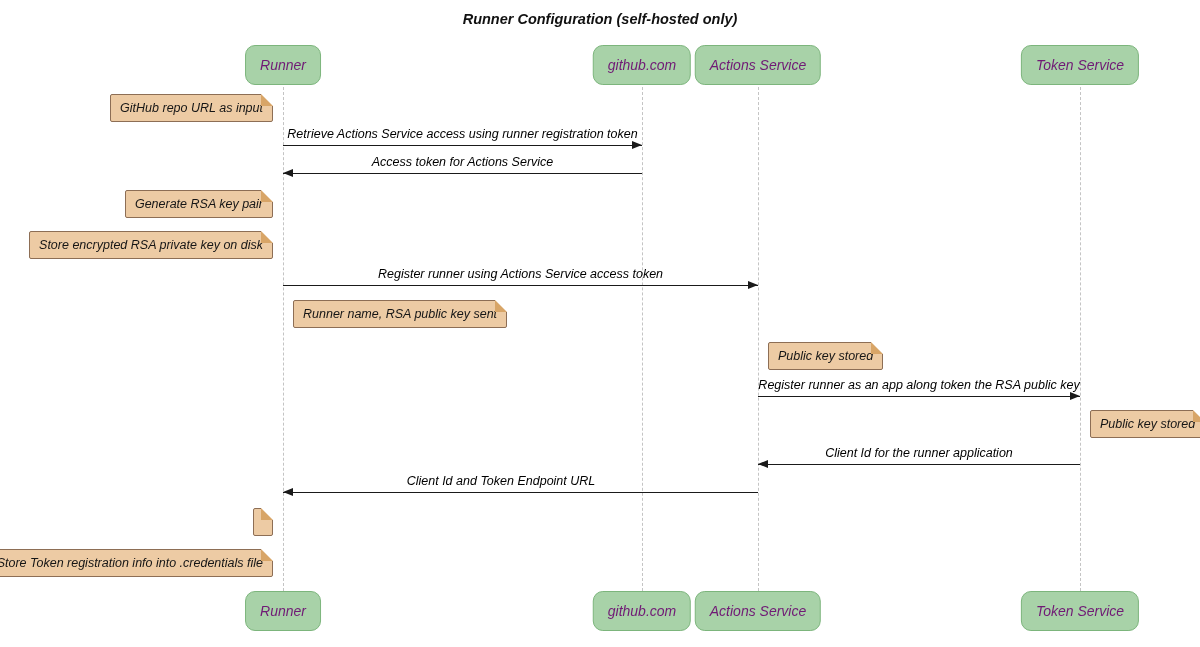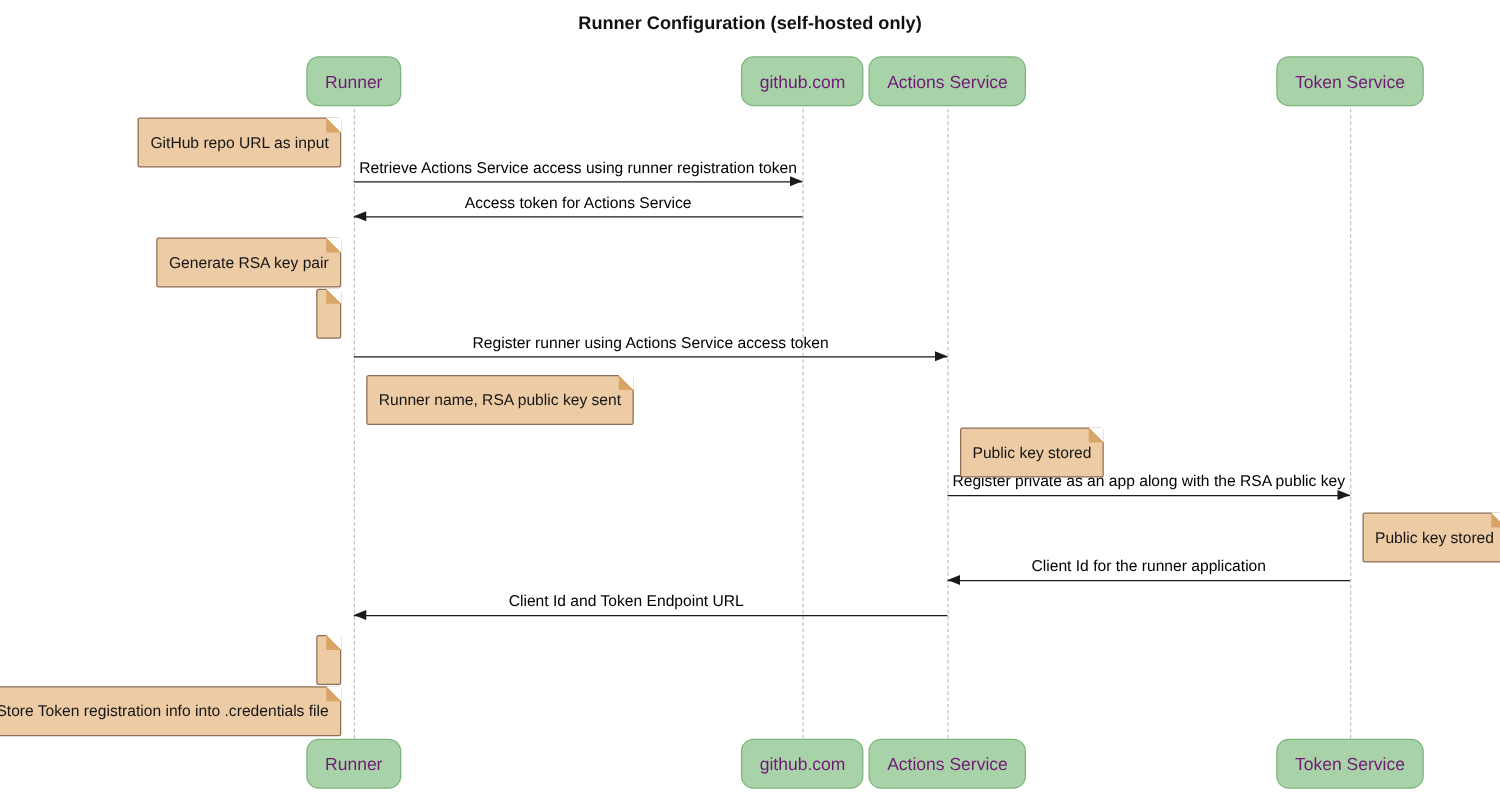--- a/index.html
+++ b/index.html
@@ -1,39 +1,39 @@
 <!DOCTYPE html>
 <html style="--p-fill: #a8d2a8; --p-border: #7cb57c; --n-fill: #edcba4; --n-border: #8d6e55; --n-fold: #d8a567; --line: #1a1a1a; --lifeline: #c4c4c4;"><head>
 <meta charset="utf-8">
 <style>
   :root{
     --p-fill:#a8d2a8; --p-border:#7cb57c;
     --n-fill:#edcba4; --n-border:#8d6e55; --n-fold:#d8a567;
     --line:#1a1a1a; --lifeline:#c4c4c4;
   }
-  *{margin:0;padding:0;box-sizing:border-box;}
+  *{margin:0;padding:0;box-sizing:border-box;font-style:italic;}
   body{background:#fff;font-family:"Liberation Sans","DejaVu Sans",sans-serif;}
   .diagram{position:relative;width:1200px;height:647px;background:#ffffff;overflow:hidden;}
   .title{position:absolute;left:0;top:11px;width:100%;text-align:center;
          font-size:14.5px;font-weight:bold;color:#111;}
   .lifeline{position:absolute;width:0;border-left:1px dashed var(--lifeline);}
   .pbox{position:absolute;transform:translateX(-50%);background:var(--p-fill);
         border:1px solid var(--p-border);border-radius:10px;padding:7px 14px;
         font-size:14px;color:#701a75;white-space:nowrap;height:40px;display:flex;
         align-items:center;}
   .mline{position:absolute;height:0;border-top:1.2px solid var(--line);}
   .mlabel{position:absolute;transform:translateX(-50%);white-space:nowrap;
           font-size:12.5px;color:#000000;line-height:14px;}
   .ahead{position:absolute;width:0;height:0;border-top:4.5px solid transparent;
          border-bottom:4.5px solid transparent;}
   .ahead.r{border-left:10px solid var(--line);}
   .ahead.l{border-right:10px solid var(--line);}
   .note{position:absolute;background:var(--n-fill);border:1px solid var(--n-border);
         border-radius:2px;padding:5px 9px;font-size:12.5px;color:#161616;
-        white-space:nowrap;height:40px;display:flex;align-items:center;}
+        white-space:nowrap;height:28px;display:flex;align-items:center;}
   .fold{position:absolute;top:-1px;right:-1px;width:12px;height:12px;
         background:linear-gradient(to bottom left,#ffffff 0 49%,var(--n-fold) 51% 100%);}
 </style>
 </head>
 <body>
 
 <div class="diagram">
   <div class="title">Runner Configuration (self-hosted only)</div>
   <div id="layer">
       <div class="lifeline" style="left: 283px; top: 77px; height: 514px;"></div>
@@ -52,36 +52,37 @@
       <i class="ahead r" style="left: 632px; top: 141px;"></i>
       <span class="mlabel" style="left: 462.5px; top: 127px;">Retrieve Actions Service access using runner registration token</span>
       <div class="mline" style="left: 283px; top: 173px; width: 359px;"></div>
       <i class="ahead l" style="left: 283px; top: 169px;"></i>
       <span class="mlabel" style="left: 462.5px; top: 155px;">Access token for Actions Service</span>
       <div class="mline" style="left: 283px; top: 285px; width: 475px;"></div>
       <i class="ahead r" style="left: 748px; top: 281px;"></i>
       <span class="mlabel" style="left: 520.5px; top: 267px;">Register runner using Actions Service access token</span>
       <div class="mline" style="left: 758px; top: 396px; width: 322px;"></div>
       <i class="ahead r" style="left: 1070px; top: 392px;"></i>
-      <span class="mlabel" style="left: 919px; top: 378px;">Register private as an app along with the RSA public key</span>
+      <span class="mlabel" style="left: 919px; top: 378px;">Register runner as an app along token the RSA public key</span>
       <div class="mline" style="left: 758px; top: 464px; width: 322px;"></div>
       <i class="ahead l" style="left: 758px; top: 460px;"></i>
       <span class="mlabel" style="left: 919px; top: 446px;">Client Id for the runner application</span>
       <div class="mline" style="left: 283px; top: 492px; width: 475px;"></div>
       <i class="ahead l" style="left: 283px; top: 488px;"></i>
       <span class="mlabel" style="left: 501px; top: 474px;">Client Id and Token Endpoint URL</span>
       <div class="note" style="top: 94px; right: 927px;">
         <span>GitHub repo URL as input</span>
         <i class="fold"></i>
       </div>
       <div class="note" style="top: 190px; right: 927px;">
         <span>Generate RSA key pair</span>
         <i class="fold"></i>
       </div>
       <div class="note" style="top: 231px; right: 927px;">
+        <span>Store encrypted RSA private key on disk</span>
         <i class="fold"></i>
       </div>
       <div class="note" style="top: 300px; left: 293px;">
         <span>Runner name, RSA public key sent</span>
         <i class="fold"></i>
       </div>
       <div class="note" style="top: 342px; left: 768px;">
         <span>Public key stored</span>
         <i class="fold"></i>
       </div>

